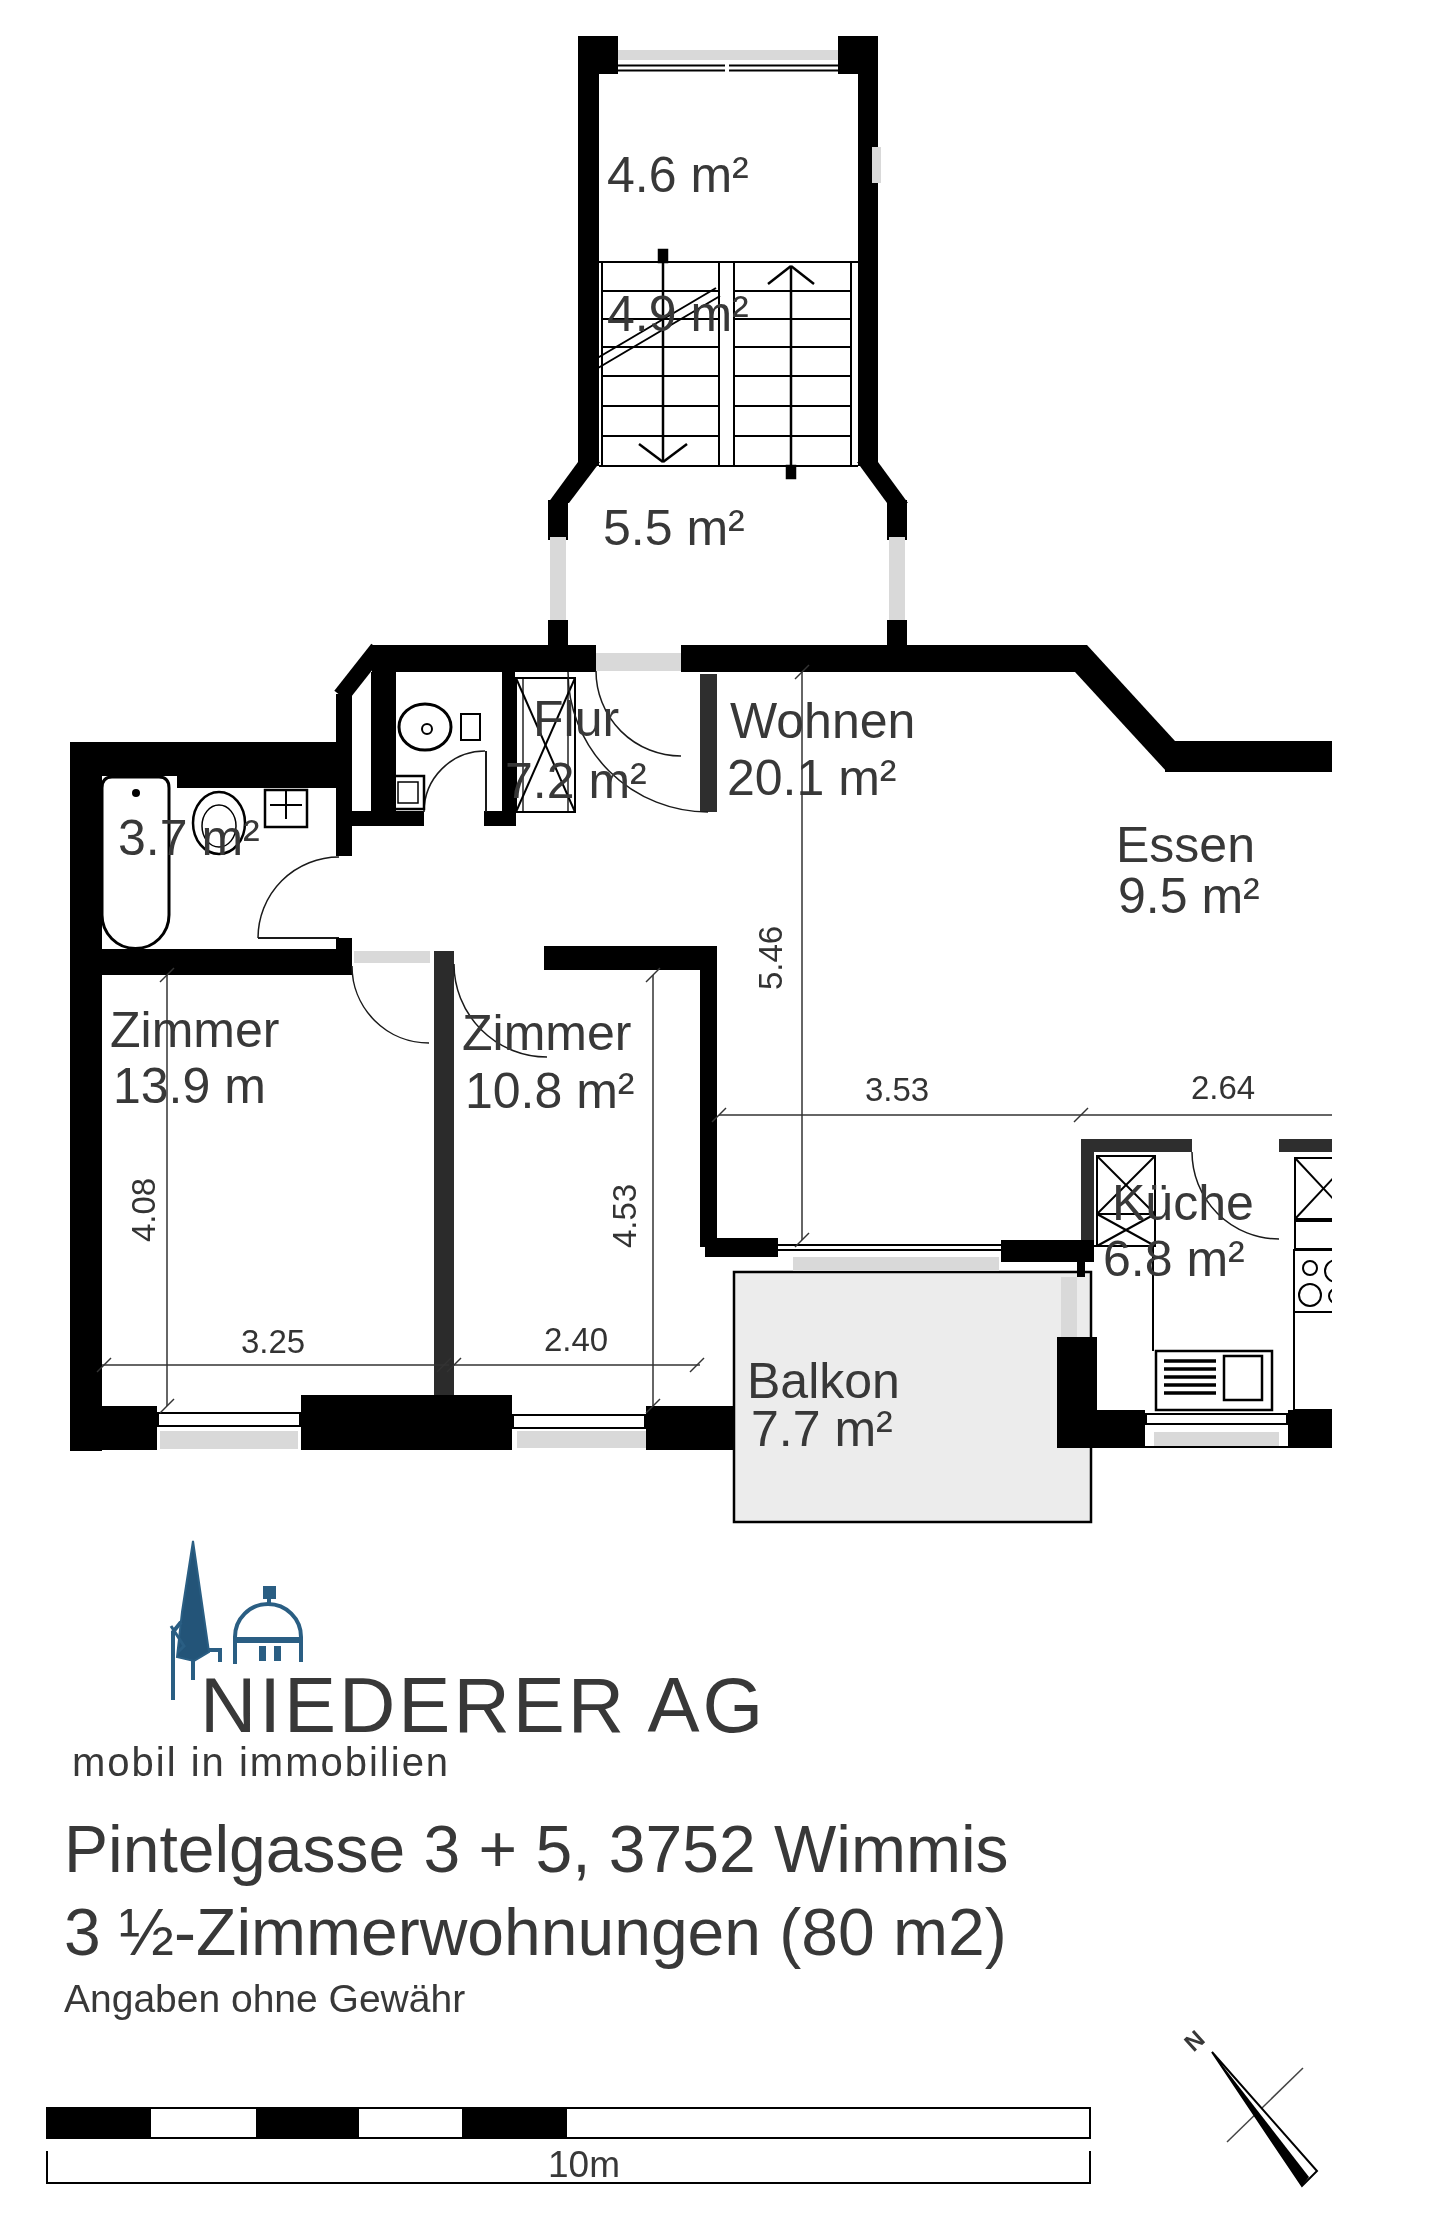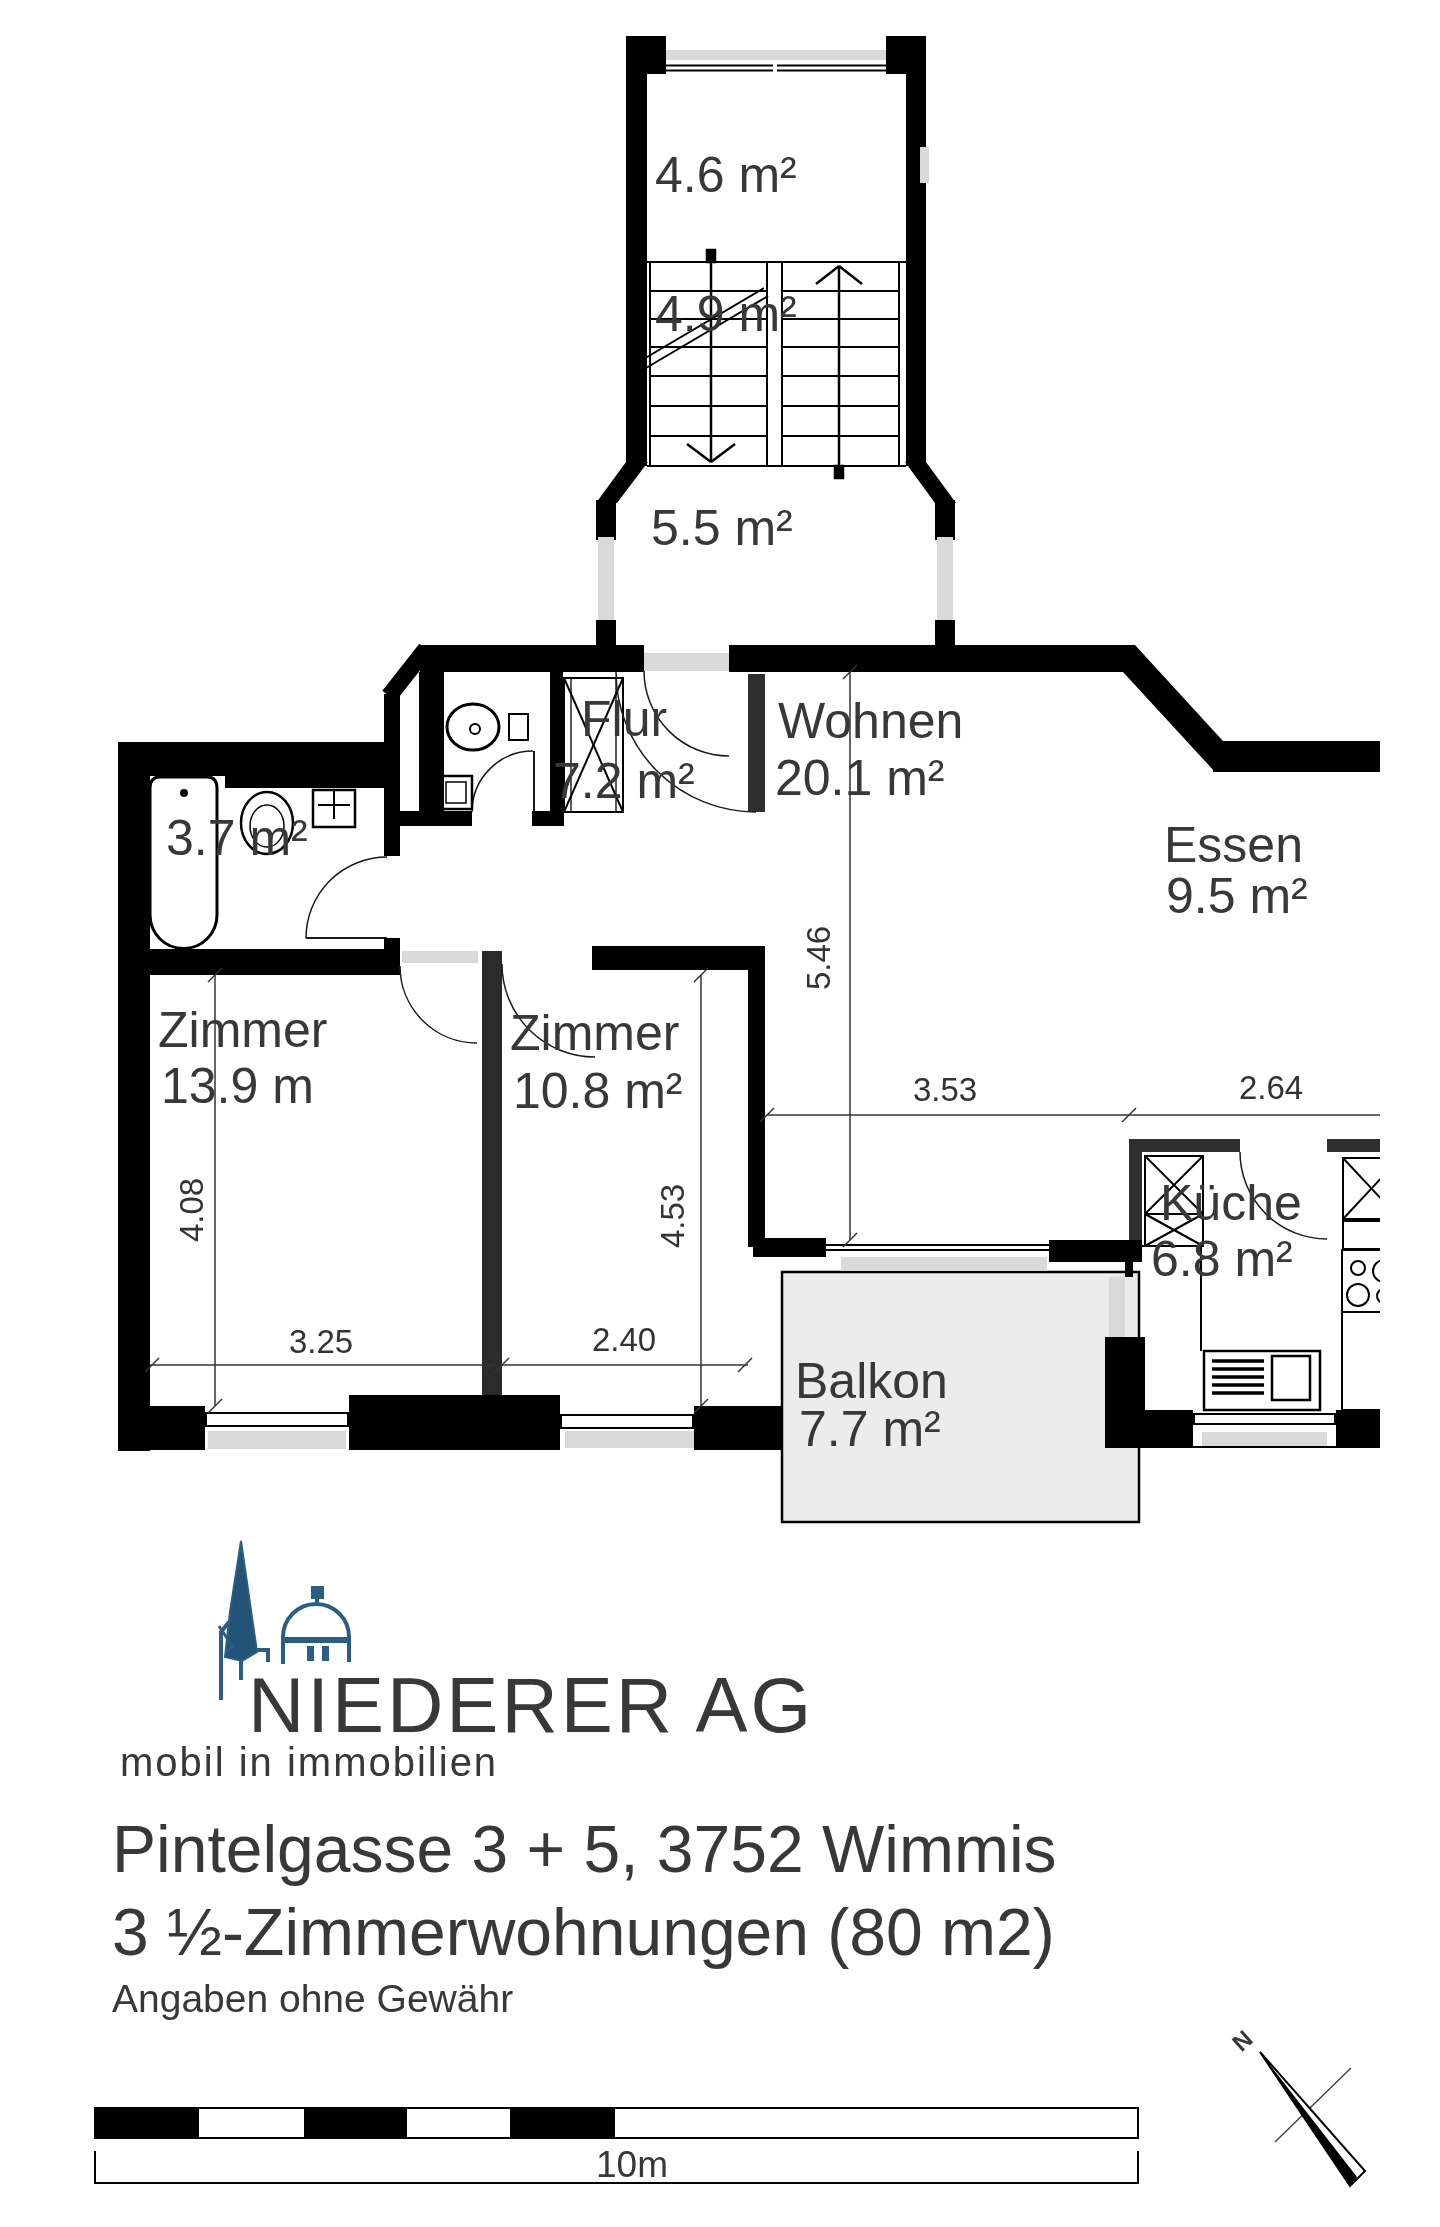--- a/index.html
+++ b/index.html
@@ -1,16 +1,16 @@
 <!DOCTYPE html>
 <html><head>
 <meta charset="utf-8">
 <style>
 html,body{margin:0;padding:0;background:#fff;}
-.page{position:relative;width:1332px;height:2227px;overflow:hidden;background:#fff;font-family:"Liberation Sans",sans-serif;margin-left:48px;}
+.page{position:relative;width:1332px;height:2227px;overflow:hidden;background:#fff;font-family:"Liberation Sans",sans-serif;}
 text{font-family:"Liberation Sans",sans-serif;fill:#383838;}
 .rl{font-size:50px;}
 .dm{font-size:33px;fill:#333;}
 </style>
 </head>
 <body>
 <div class="page">
 <svg width="1440" height="2227" viewBox="0 0 1440 2227" xmlns="http://www.w3.org/2000/svg">
 
 <g>

